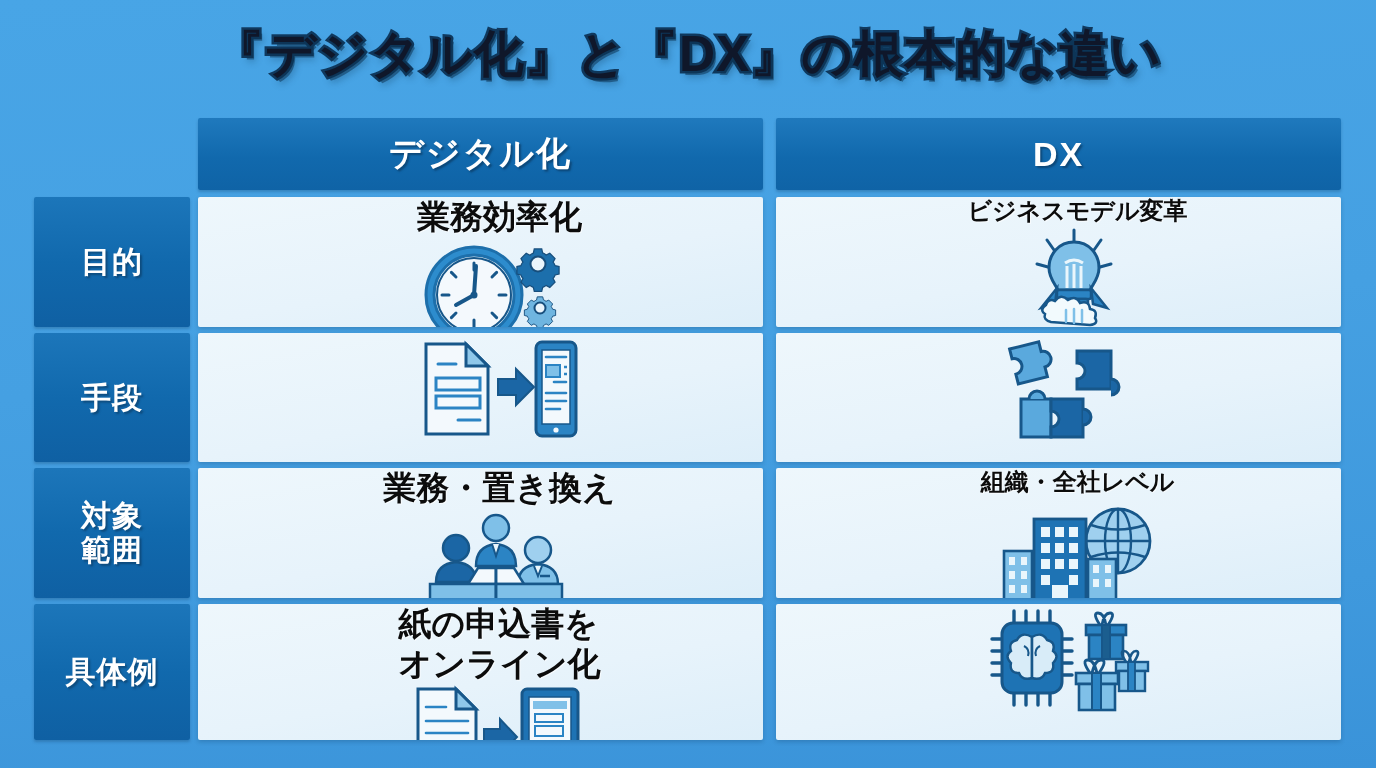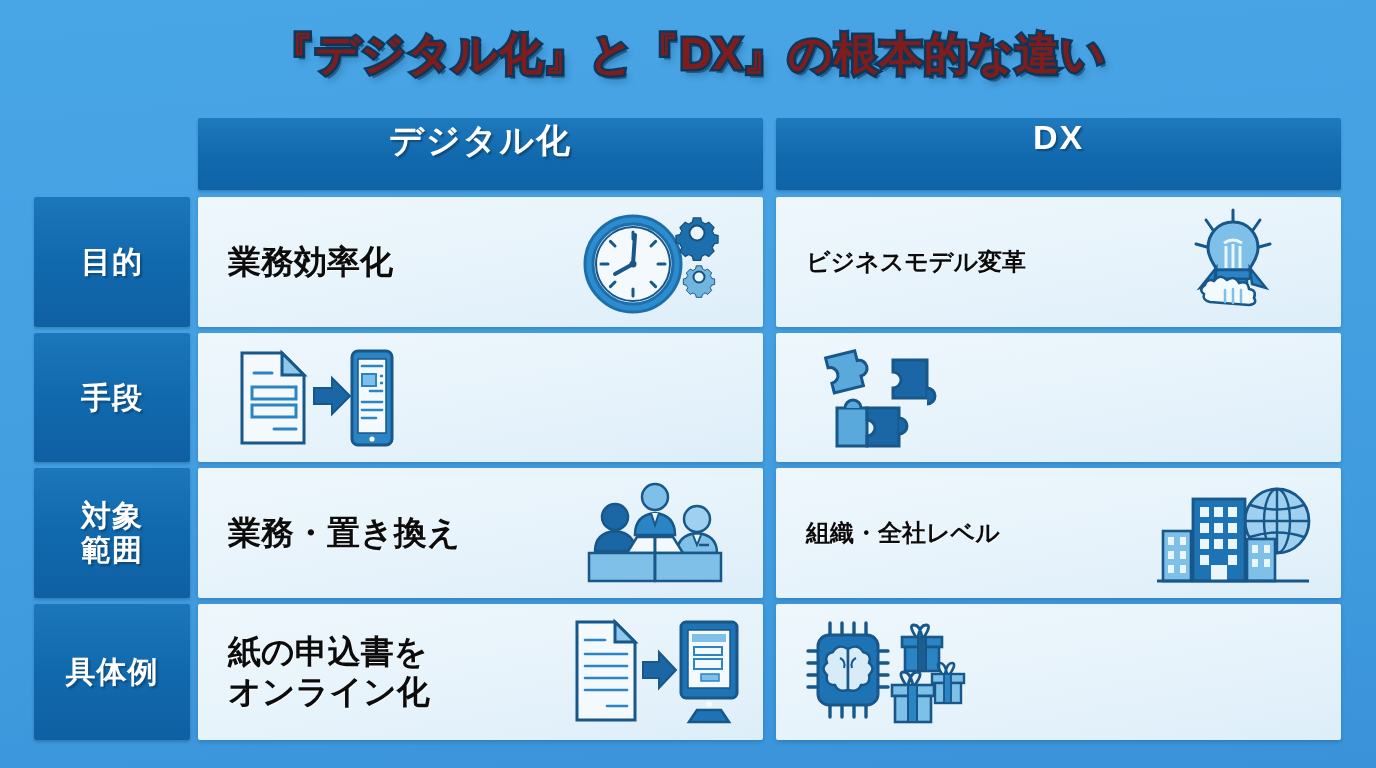--- a/index.html
+++ b/index.html
@@ -20,23 +20,23 @@
   
   .title-bar {
     width: 100%;
     height: 108px;
     display: flex;
     align-items: center;
     justify-content: center;
   }
 
   .title {
-    font-size: 44px;
+    font-size: 50px;
     font-weight: 900;
-    color: #7f1d1d;
+    color: #0f172a;
     letter-spacing: 1px;
     white-space: nowrap;
     -webkit-text-stroke: 5px #10395e;
     paint-order: stroke fill;
     text-shadow:
        3px 4px 0 rgba(12,52,86,0.55),
        4px 6px 7px rgba(10,45,75,0.35);
   }
 
   
@@ -53,21 +53,21 @@
 
   
   .cell {
     position: relative;
     border-radius: 2px;
   }
 
   .head {
     background: linear-gradient(180deg, #1f79bd 0%, #1169ad 55%, #0f63a6 100%);
     display: flex;
-    align-items: flex-start;
+    align-items: center;
     justify-content: center;
     box-shadow: 0 2px 3px rgba(8,45,78,0.25);
   }
 
   .head-label {
     color: #ffffff;
     font-size: 34px;
     font-weight: 800;
     letter-spacing: 2px;
     text-shadow: 2px 2px 2px rgba(10,45,78,0.55);
@@ -90,23 +90,24 @@
     letter-spacing: 1px;
     text-shadow: 2px 2px 2px rgba(10,45,78,0.5);
     white-space: pre-line;
   }
 
   .content {
     background: linear-gradient(170deg, #eef7fc 0%, #e7f3fb 55%, #ddeef9 100%);
     display: flex;
     align-items: center;
     justify-content: space-between;
-    padding: 0 16px 0 30px;
+    padding: 0 16px 0 54px;
     box-shadow: 0 2px 4px rgba(8,45,78,0.22);
     overflow: hidden;
+    flex-direction: column;
   }
 
   .content-text {
     color: #0c0c0c;
     font-size: 33px;
     font-weight: 800;
     line-height: 1.2;
     letter-spacing: 0px;
     white-space: pre-line;
     text-shadow: 1px 1px 0 rgba(255,255,255,0.65);

